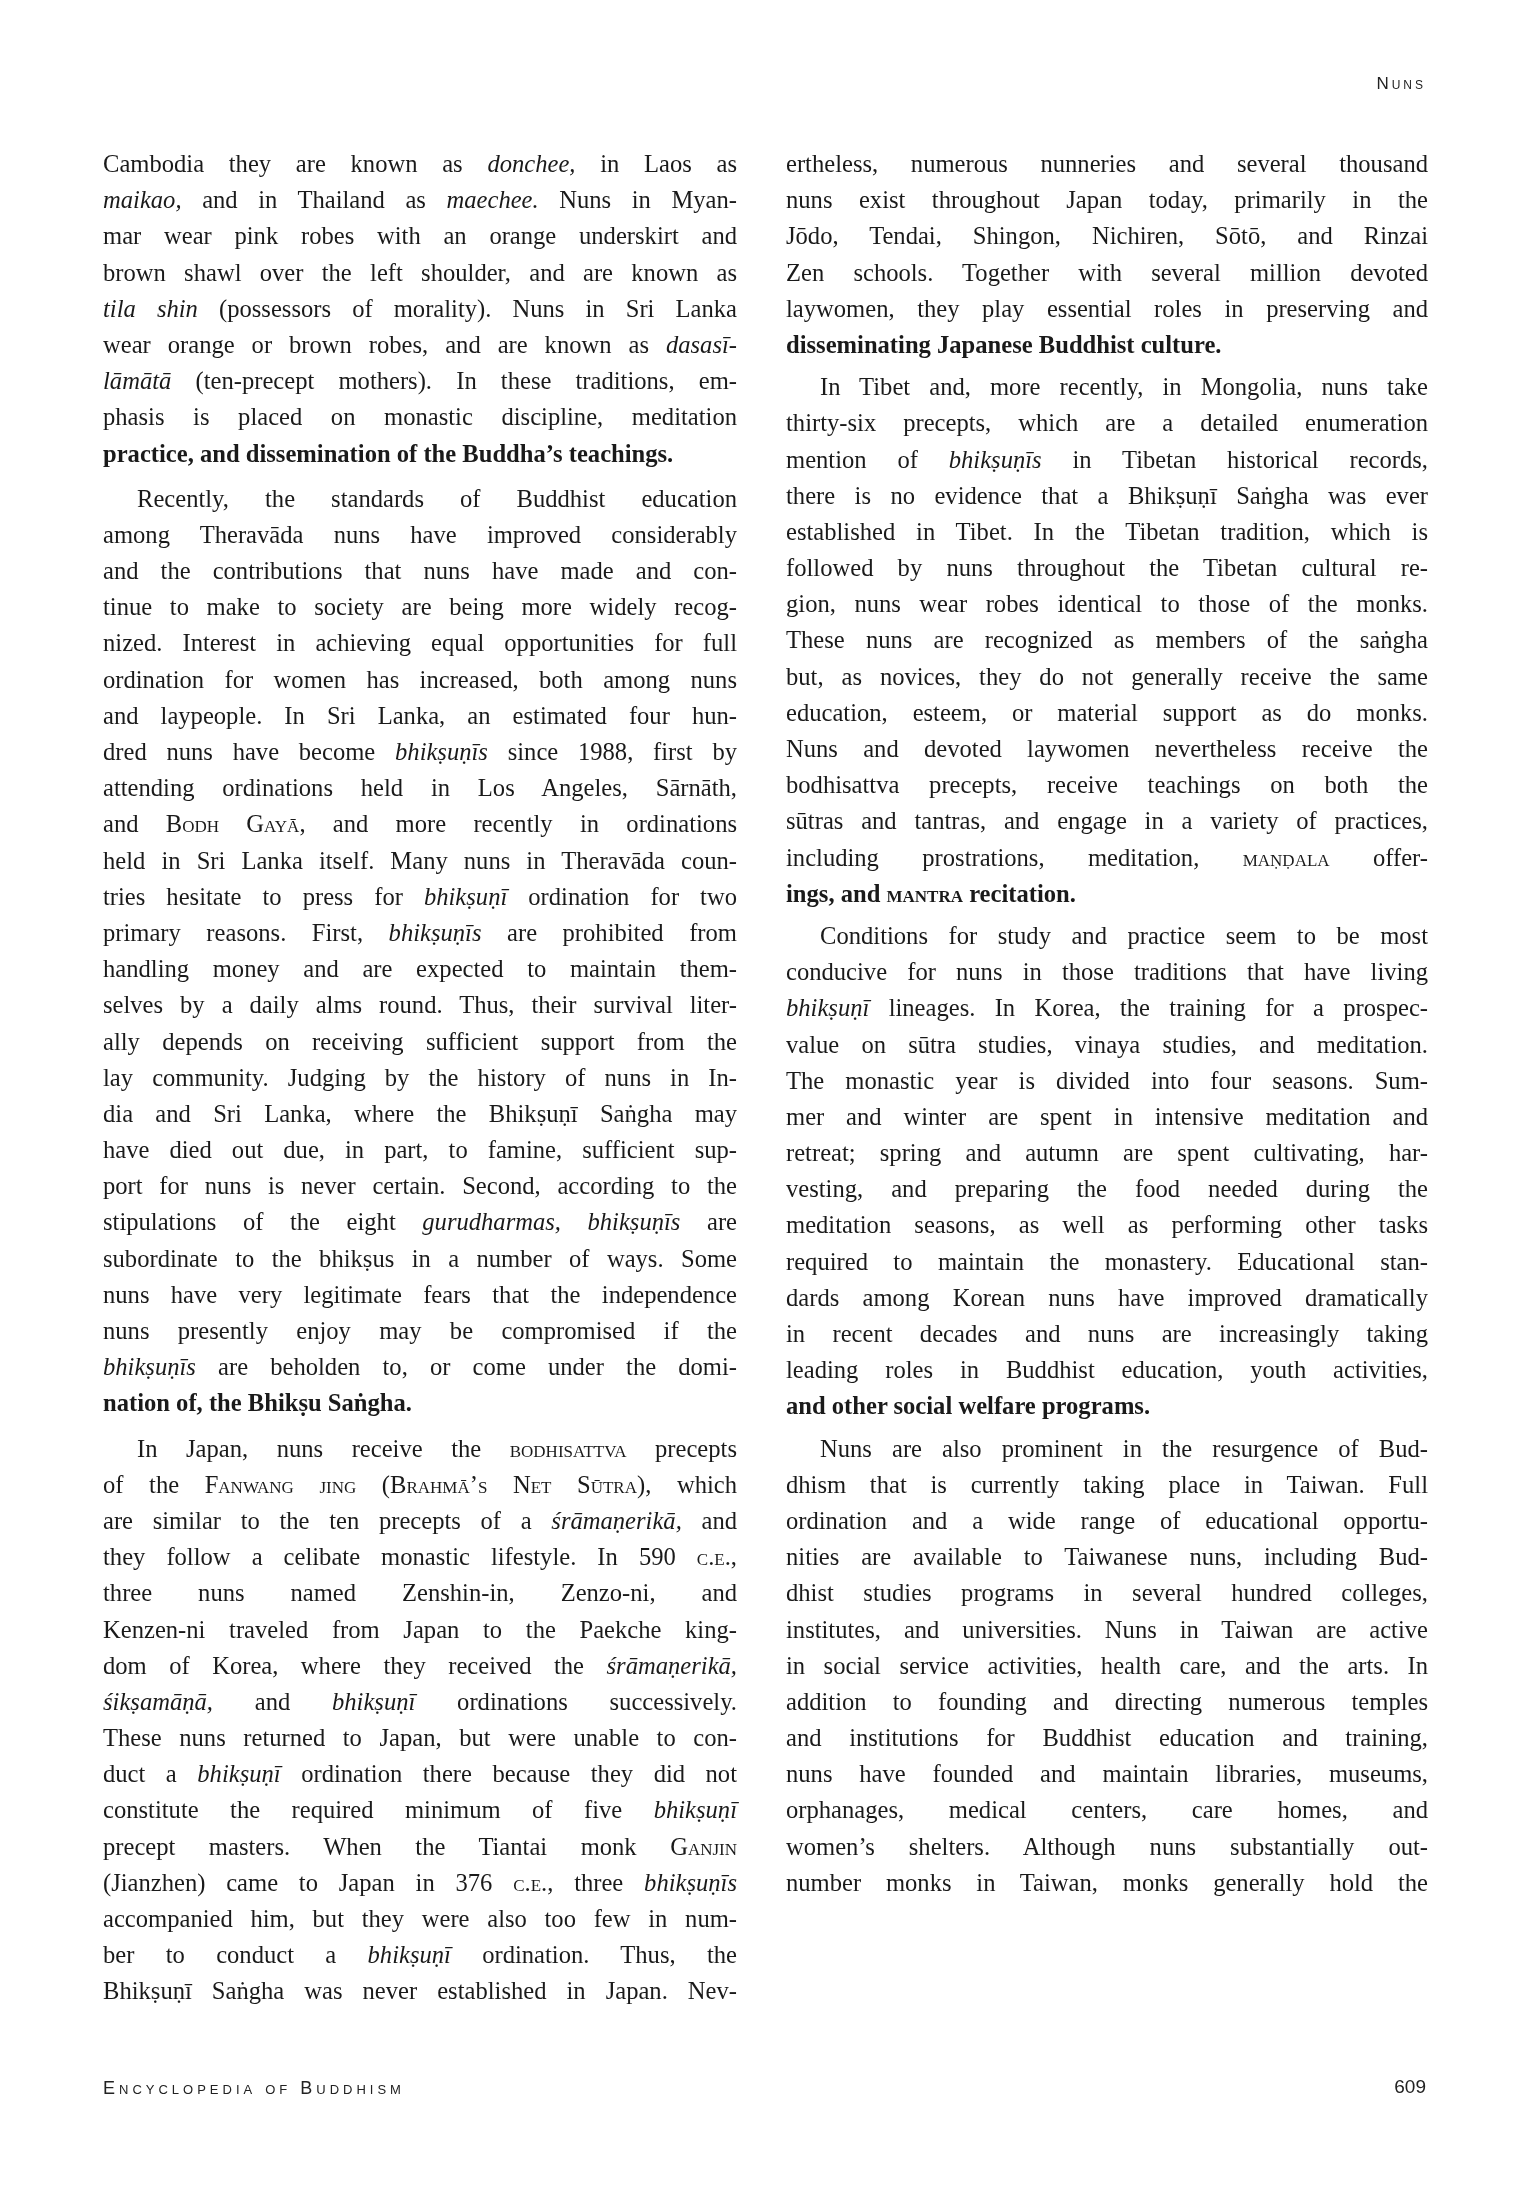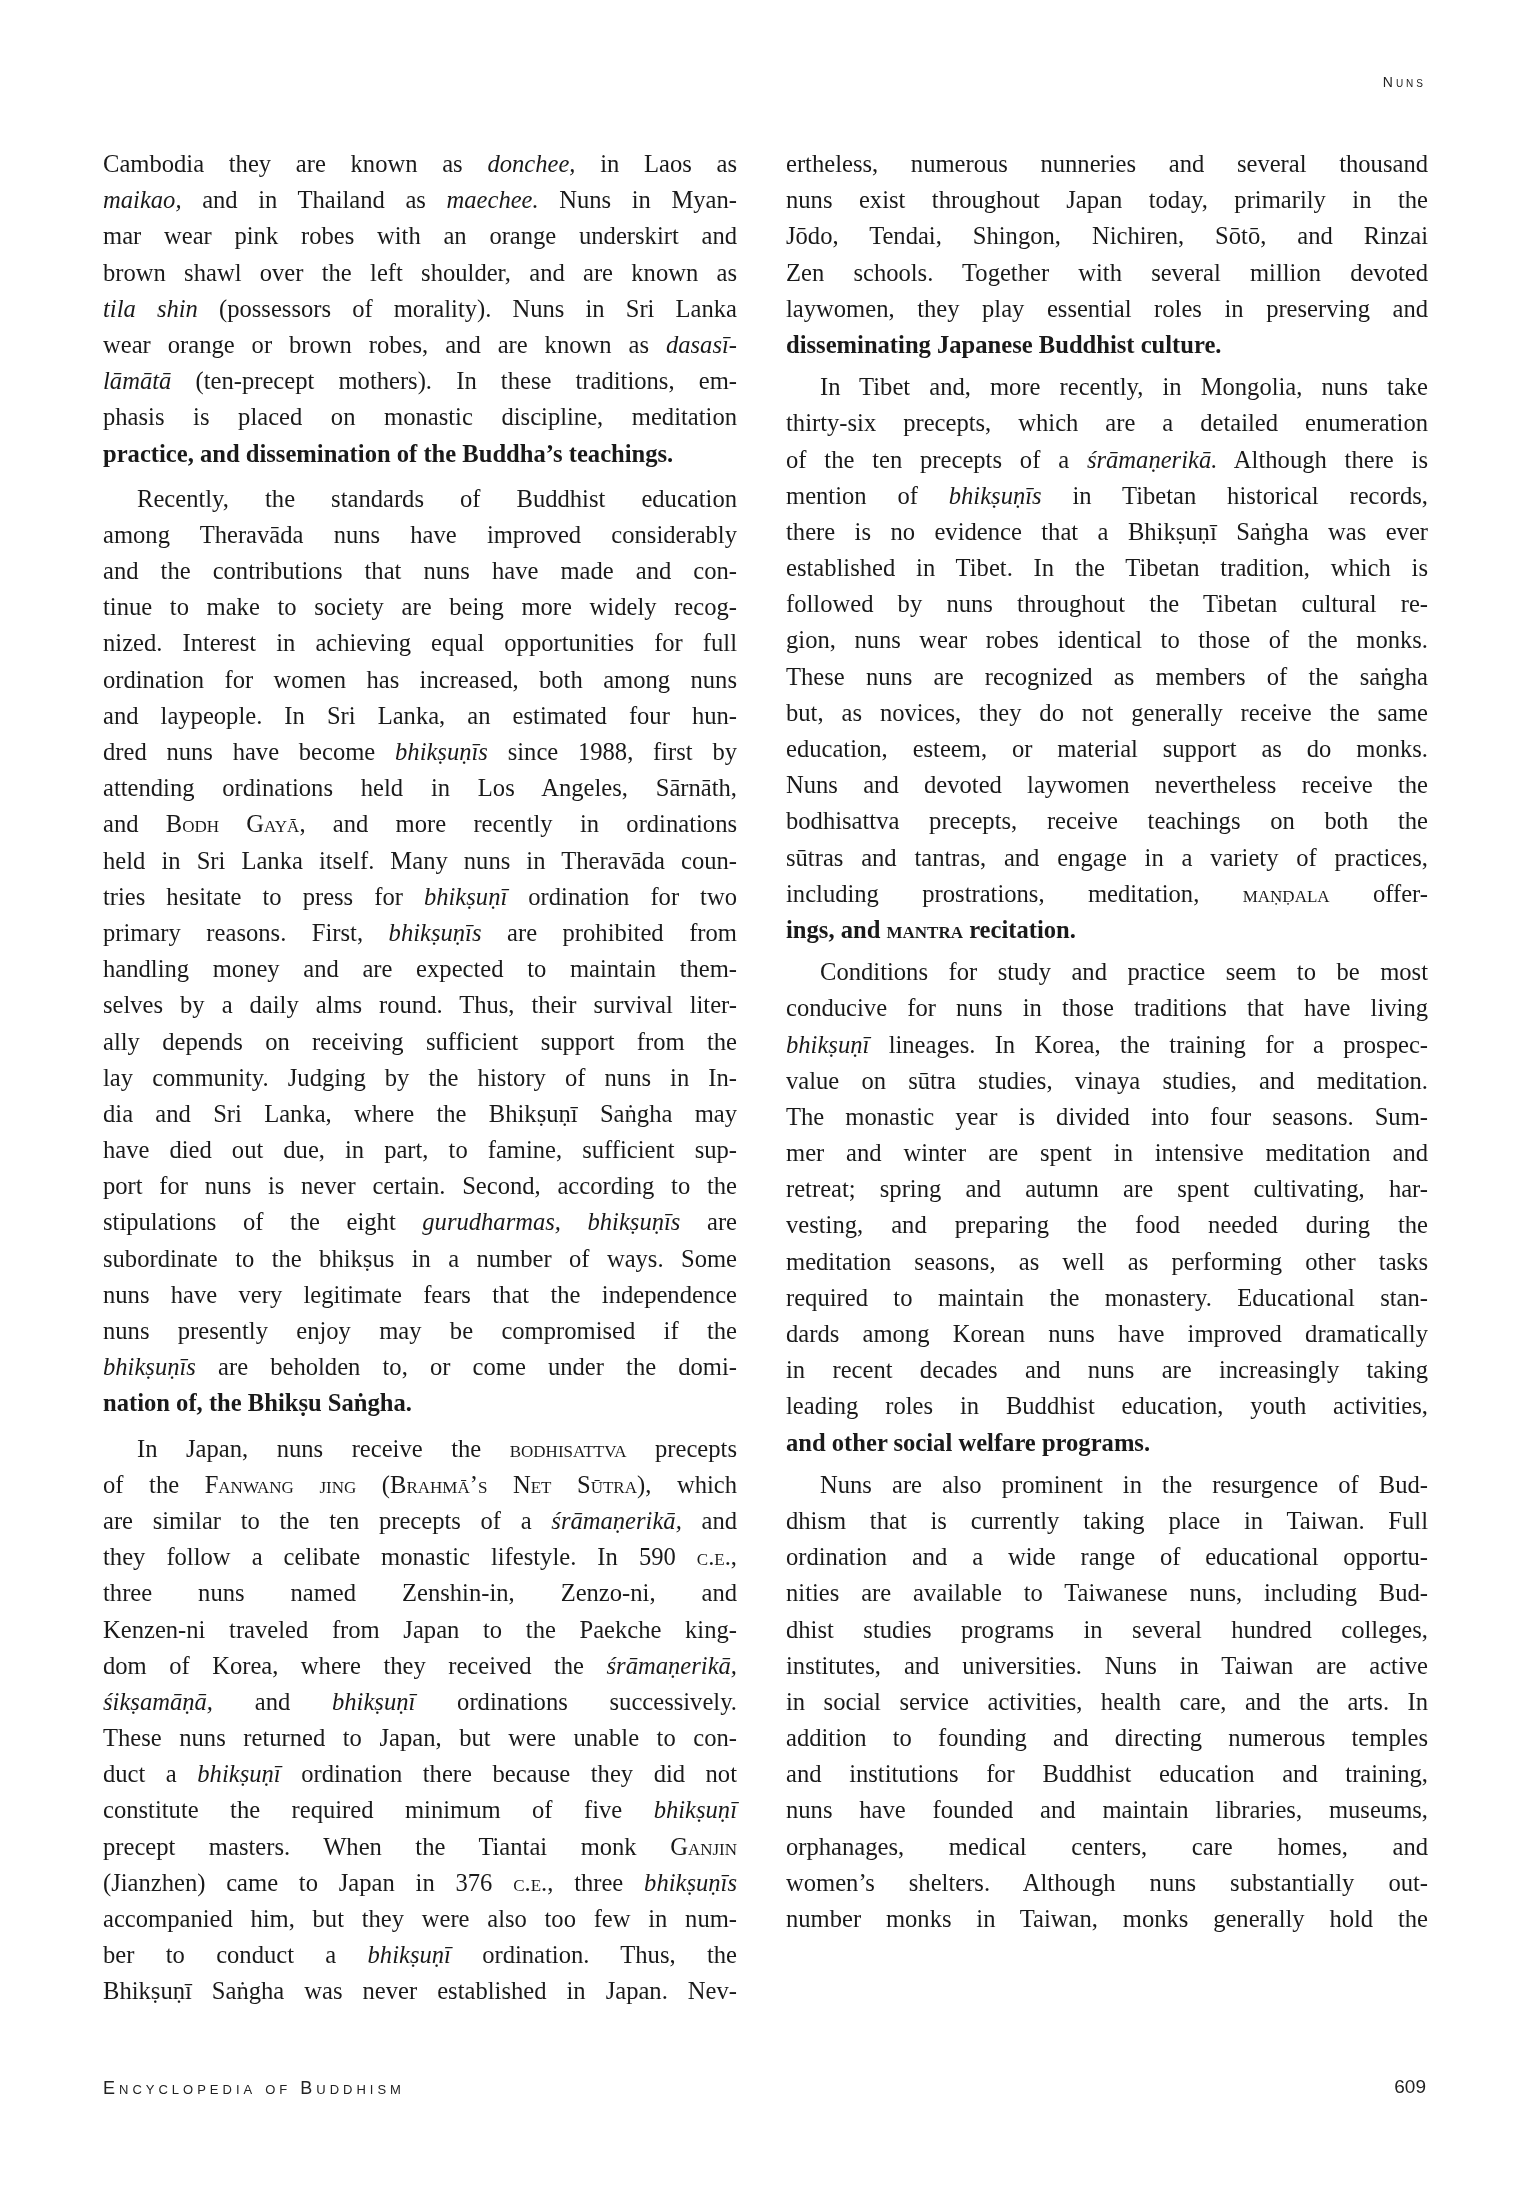--- a/index.html
+++ b/index.html
@@ -1,20 +1,20 @@
 <!DOCTYPE html>
 <html><head>
 <meta charset="utf-8">
 <style>
   html, body { margin: 0; padding: 0; background: #ffffff; }
   body { width: 1522px; height: 2200px; position: relative; overflow: hidden; color: #1a1a1a; }
   .running-head {
     position: absolute; top: 74px; right: 96px;
     font-family: "Liberation Sans", "DejaVu Sans", sans-serif;
-    font-size: 14px; letter-spacing: 3px; font-variant: small-caps;
+    font-size: 17px; letter-spacing: 3px; font-variant: small-caps;
     color: #222;
   }
   .column {
     position: absolute; top: 146px;
     font-family: "Liberation Serif", "DejaVu Serif", serif;
     font-size: 24.6px; color: #1a1a1a;
   }
   .col-left { left: 103px; width: 634px; }
   .col-right { left: 786px; width: 642px; }
   .para { margin: 0; }
@@ -108,21 +108,20 @@
       <span class="line"><span class="rm">ertheless, numerous nunneries and several thousand</span></span>
       <span class="line"><span class="rm">nuns exist throughout Japan today, primarily in the</span></span>
       <span class="line"><span class="rm">Jōdo, Tendai, Shingon, Nichiren, Sōtō, and Rinzai</span></span>
       <span class="line"><span class="rm">Zen schools. Together with several million devoted</span></span>
       <span class="line"><span class="rm">laywomen, they play essential roles in preserving and</span></span>
       <span class="line last"><span class="rm">disseminating Japanese Buddhist culture.</span></span>
     </div>
     <div class="para">
       <span class="line indent"><span class="rm">In Tibet and, more recently, in Mongolia, nuns take</span></span>
       <span class="line"><span class="rm">thirty-six precepts, which are a detailed enumeration</span></span>
-      <span class="line"><span class="rm">of the ten precepts of a </span><span class="it">śrāmaṇerikā.</span><span class="rm"> Although there is</span></span>
       <span class="line"><span class="rm">mention of </span><span class="it">bhikṣuṇīs</span><span class="rm"> in Tibetan historical records,</span></span>
       <span class="line"><span class="rm">there is no evidence that a Bhikṣuṇī Saṅgha was ever</span></span>
       <span class="line"><span class="rm">established in Tibet. In the Tibetan tradition, which is</span></span>
       <span class="line"><span class="rm">followed by nuns throughout the Tibetan cultural re-</span></span>
       <span class="line"><span class="rm">gion, nuns wear robes identical to those of the monks.</span></span>
       <span class="line"><span class="rm">These nuns are recognized as members of the saṅgha</span></span>
       <span class="line"><span class="rm">but, as novices, they do not generally receive the same</span></span>
       <span class="line"><span class="rm">education, esteem, or material support as do monks.</span></span>
       <span class="line"><span class="rm">Nuns and devoted laywomen nevertheless receive the</span></span>
       <span class="line"><span class="rm">bodhisattva precepts, receive teachings on both the</span></span>

